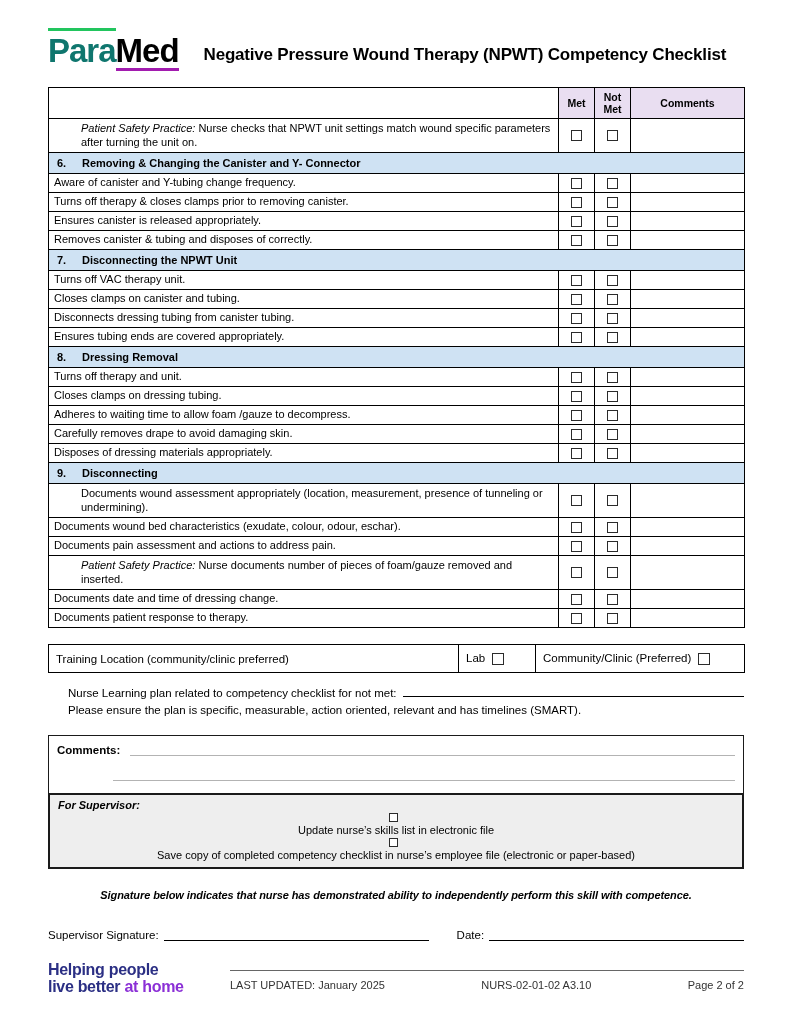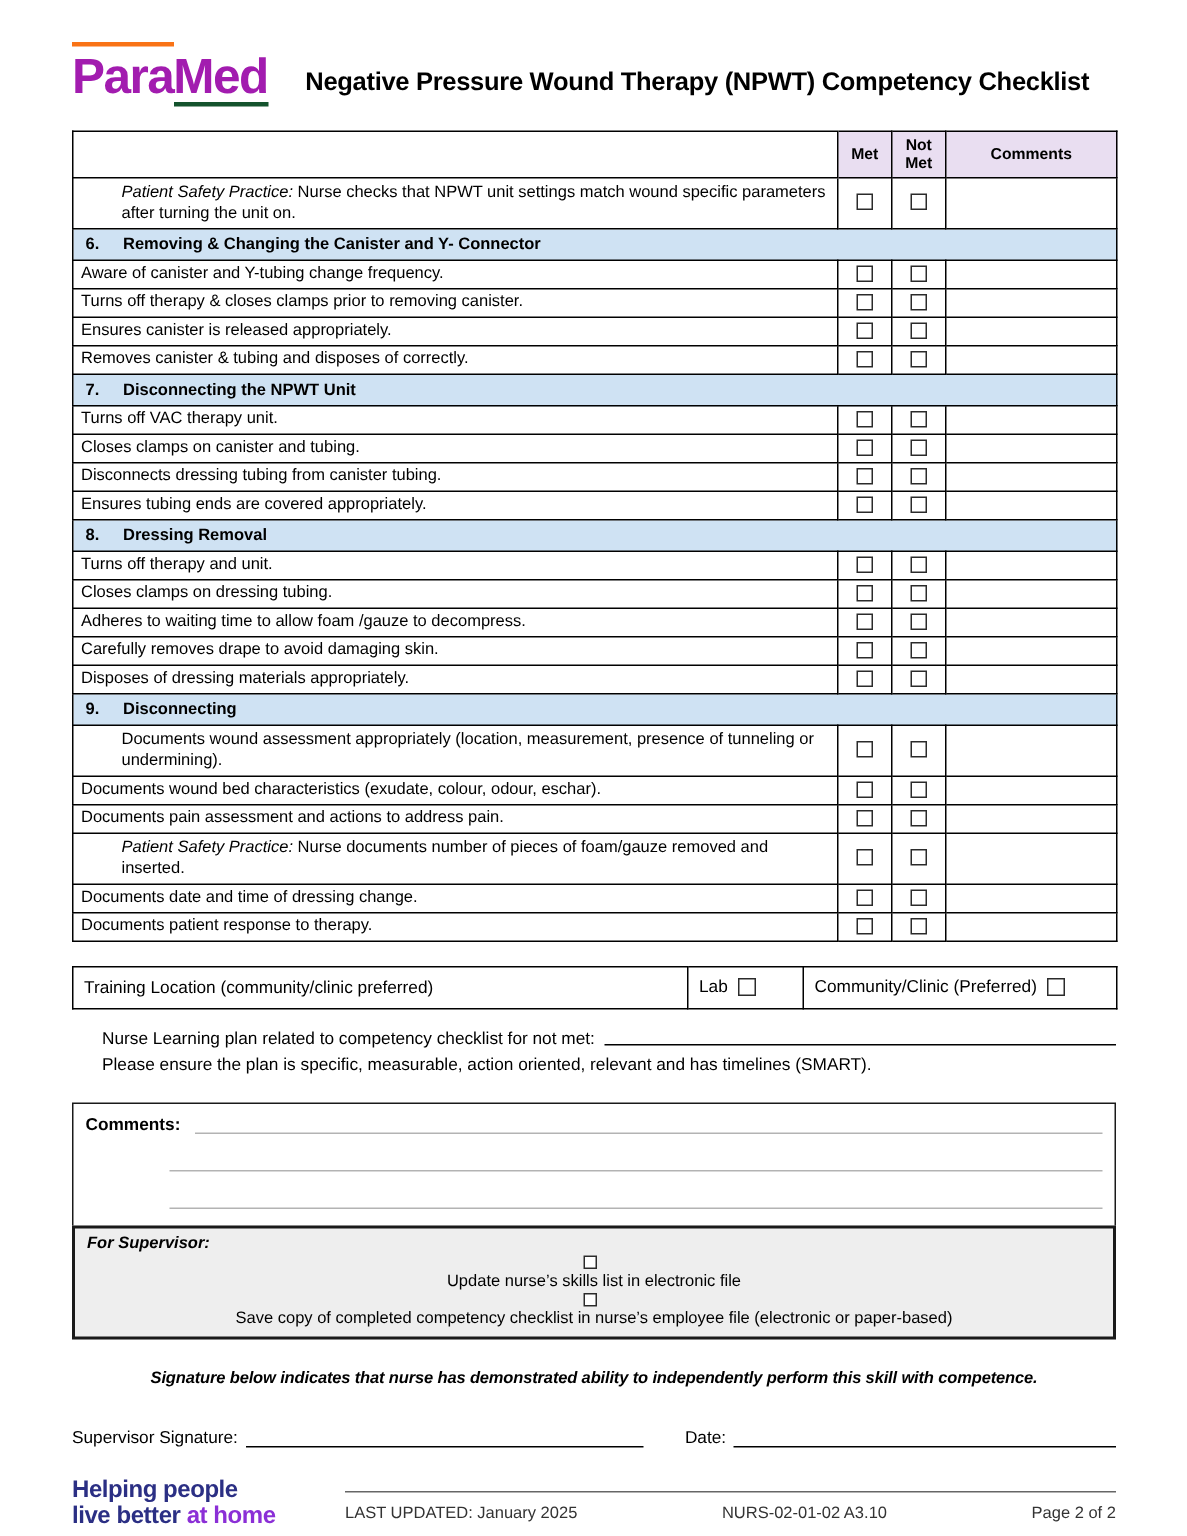--- a/index.html
+++ b/index.html
@@ -4,22 +4,22 @@
 <style>
   * { margin: 0; padding: 0; box-sizing: border-box; }
   html, body { background: #ffffff; }
   body { font-family: "Liberation Sans", sans-serif; color: #000; }
   .page { position: relative; width: 791px; height: 1024px; background: #fff; overflow: hidden; }
   .content { margin-left: 48px; width: 696px; }
 
   
   .header { display: flex; align-items: flex-end; padding-top: 28px; }
   .logo { font-size: 33px; font-weight: bold; letter-spacing: -1px; line-height: 1.0; white-space: nowrap; }
-  .logo-para { color: #a21caf; border-top: 3px solid #f97316; padding-top: 3px; display: inline-block; }
-  .logo-med { color: #a21caf; border-bottom: 3px solid #14532d; padding-bottom: 1px; display: inline-block; }
+  .logo-para { color: #0f766e; border-top: 3px solid #22c55e; padding-top: 3px; display: inline-block; }
+  .logo-med { color: #000000; border-bottom: 3px solid #a21caf; padding-bottom: 1px; display: inline-block; }
   .page-title { font-size: 17px; font-weight: bold; margin-left: 25px; padding-bottom: 6px; letter-spacing: -0.2px; }
 
   
   table.checklist { border-collapse: collapse; width: 696px; table-layout: fixed; margin-top: 16px; border: 1.5px solid #000; }
   table.checklist th, table.checklist td { border: 1px solid #000; }
   table.checklist th.spacer { border: none; border-right: 1px solid #000; background: transparent; }
   table.checklist thead th { background: #e9def1; font-size: 10.5px; font-weight: bold; text-align: center; vertical-align: middle; height: 31px; padding: 2px 3px; line-height: 1.15; }
   .item-row td { font-size: 11px; padding: 2px 5px; height: 19px; vertical-align: middle; line-height: 1.25; }
   .item-row.tall td.desc { height: 34px; padding-left: 32px; }
   .item-row td.desc em { font-style: italic; }
@@ -34,21 +34,21 @@
   table.training td { border: 1px solid #000; font-size: 11.5px; height: 28px; vertical-align: middle; padding: 3px 7px; }
   td.t-opt .cb { margin-left: 7px; width: 12px; height: 12px; }
   td.t-opt { white-space: nowrap; }
 
   
   .learning { margin-top: 12px; margin-left: 20px; font-size: 11.5px; line-height: 17px; }
   .lp-row1 { display: flex; align-items: flex-start; }
   .lp-fill { flex: 1; border-bottom: 1px solid #000; margin-left: 6px; margin-bottom: 3px; height: 12px; }
 
   
-  .comments-box { margin-top: 16px; border: 1.5px solid #1a1a1a; height: 84px; padding: 5px 8px 0 8px; }
+  .comments-box { margin-top: 16px; border: 1.5px solid #1a1a1a; height: 60px; padding: 5px 8px 0 8px; }
   .c-row1 { display: flex; align-items: flex-end; height: 15px; }
   .c-label { font-size: 11.5px; font-weight: bold; white-space: nowrap; }
   .c-rule { flex: 1; border-bottom: 1px solid #b3b3b3; height: 10px; margin-left: 10px; }
   .c-row { height: 25px; margin-left: 56px; border-bottom: 1px solid #b3b3b3; }
 
   
   .supervisor-box { border: 2.5px solid #1a1a1a; border-top-width: 2px; margin-top: -2px; background: #eeeeee; padding: 3px 8px 4px 8px; }
   .sup-title { font-size: 11px; font-weight: bold; font-style: italic; line-height: 15px; }
   .sup-item { font-size: 11px; line-height: 16px; display: flex; align-items: center; flex-direction: column; }
   .sup-item .cb { width: 9px; height: 9px; border-width: 1.2px; margin-right: 6px; flex: none; }

